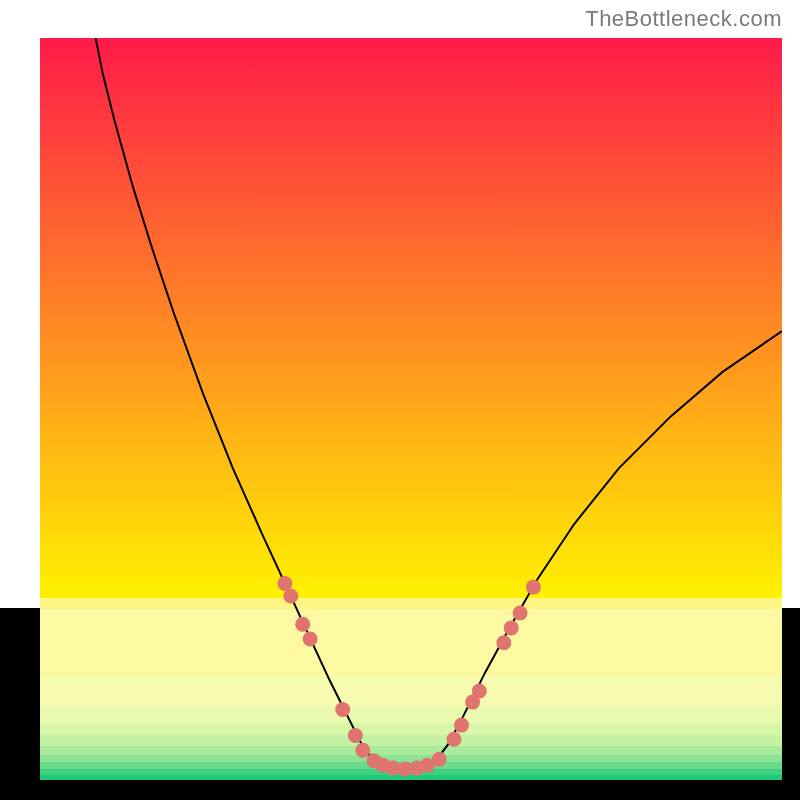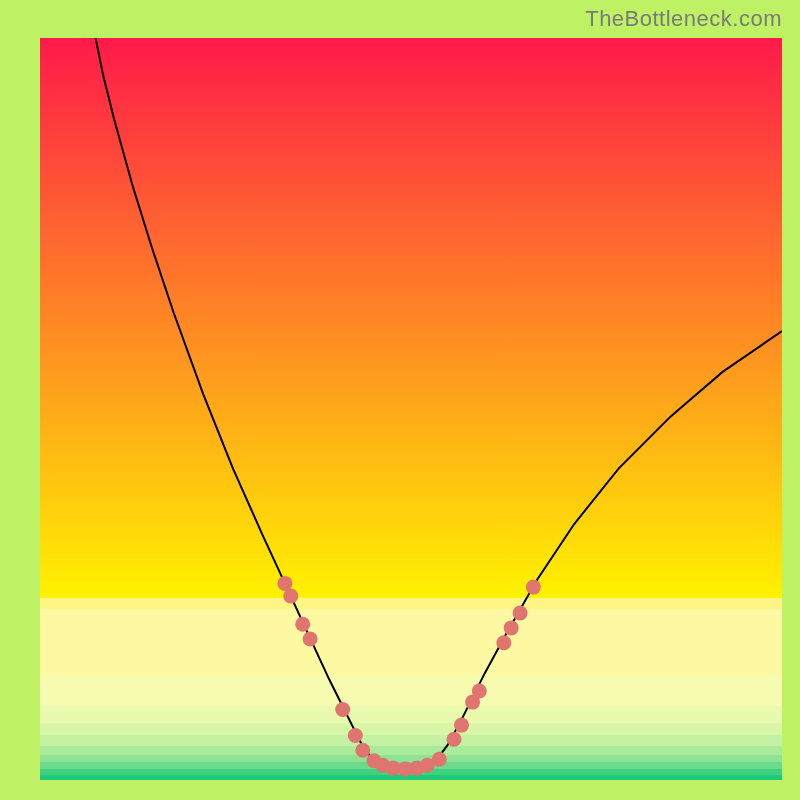--- a/index.html
+++ b/index.html
@@ -7,22 +7,22 @@
     padding: 0;
     width: 800px;
     height: 800px;
     background: #000;
     overflow: hidden;
     font-family: Arial, Helvetica, sans-serif;
   }
   .stage {
     position: relative;
     width: 800px;
-    height: 800px;
-    background: #bef264;
+    height: 608px;
+    background: #ffffff;
   }
   .watermark {
     position: absolute;
     top: 6px;
     right: 18px;
     color: #7a7a7a;
     font-size: 22px;
     letter-spacing: 0.5px;
     z-index: 40;
     user-select: none;

